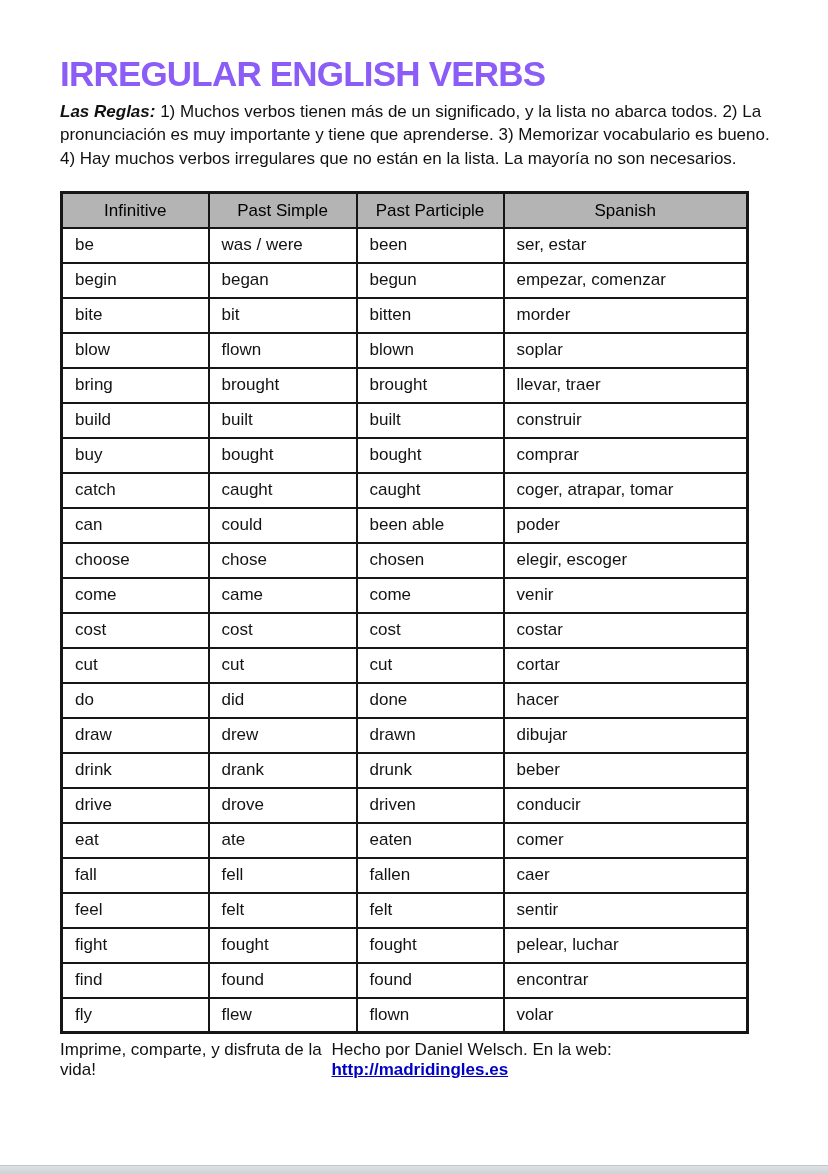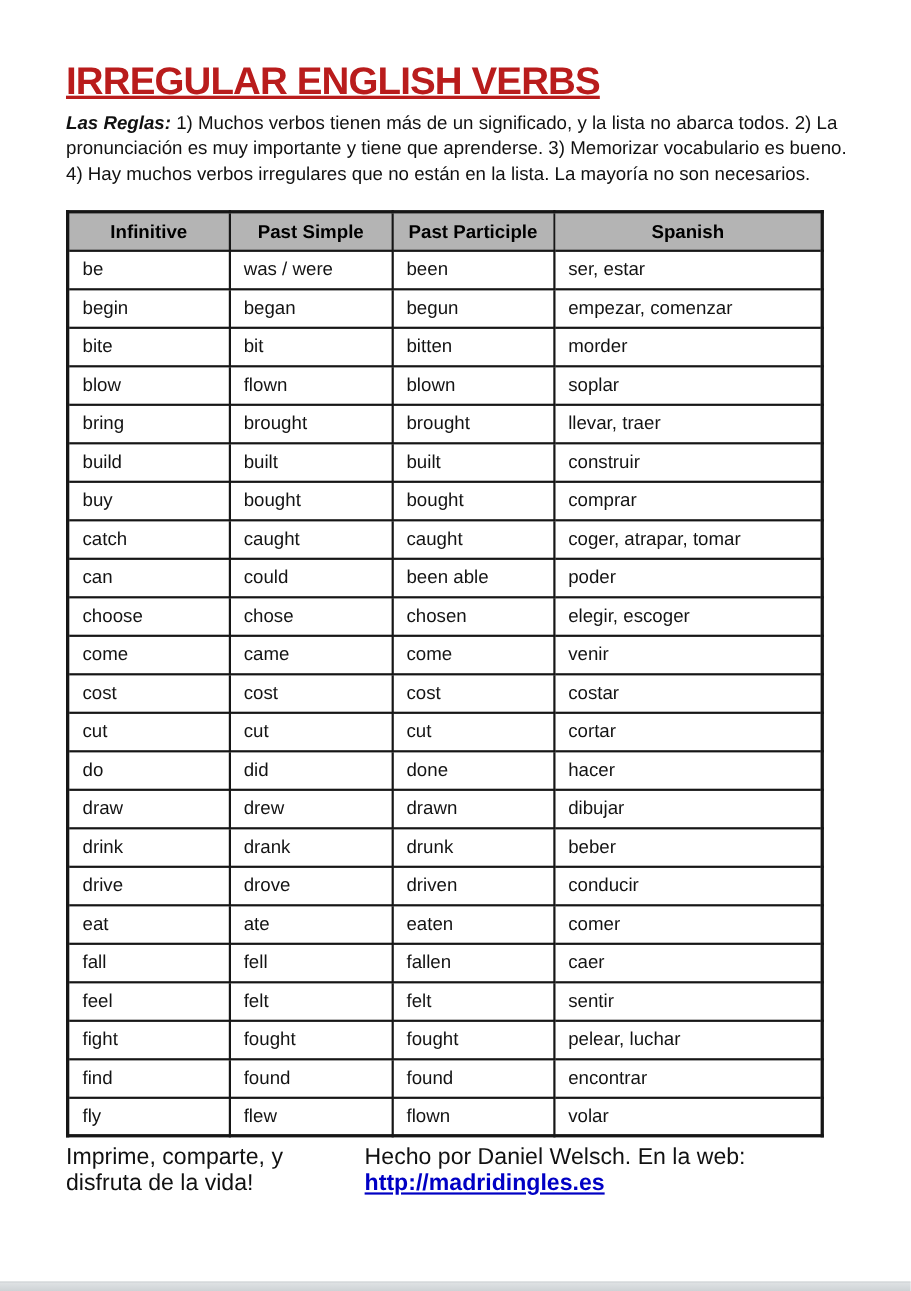--- a/index.html
+++ b/index.html
@@ -16,22 +16,21 @@
   .sheet {
     padding: 56px 58px 0 60px;
     box-sizing: border-box;
   }
   .doc-title {
     font-size: 35px;
     font-weight: bold;
     letter-spacing: -0.8px;
     margin: 0 0 7px 0;
     line-height: 1.05;
-    color: #b91c1c;
-    text-decoration: underline;
+    color: #8b5cf6;
   }
   .intro {
     font-size: 17px;
     line-height: 23.5px;
     margin: 0;
     color: #111;
   }
   .intro b { font-weight: bold; font-style: italic; }
   .intro .line { display: block; }
   .intro .line-first { display: inline; }
@@ -47,42 +46,42 @@
     border: 2px solid #161616;
     height: 35px;
     box-sizing: border-box;
     font-size: 17px;
     vertical-align: middle;
     overflow: hidden;
     white-space: nowrap;
   }
   table.verbs th {
     background: #b4b4b4;
-    font-weight: bold;
+    font-weight: normal;
     text-align: center;
     padding: 0 4px;
     color: #000;
   }
   table.verbs td {
     background: #ffffff;
     text-align: left;
     padding: 0 6px 0 12px;
     color: #131313;
   }
   .col-infinitive { width: 147px; }
   .col-past-simple { width: 148px; }
   .col-past-participle { width: 147px; }
   .col-spanish { width: 244px; }
   .footer {
     width: 686px;
     display: flex;
     justify-content: space-between;
     align-items: baseline;
     margin-top: 6px;
-    font-size: 21px;
+    font-size: 17px;
     color: #111;
   }
   .footer a {
     font-weight: bold;
     text-decoration: underline;
     margin-top: 24px;
   }
   .page-bottom-edge {
     position: absolute;
     bottom: 0;

